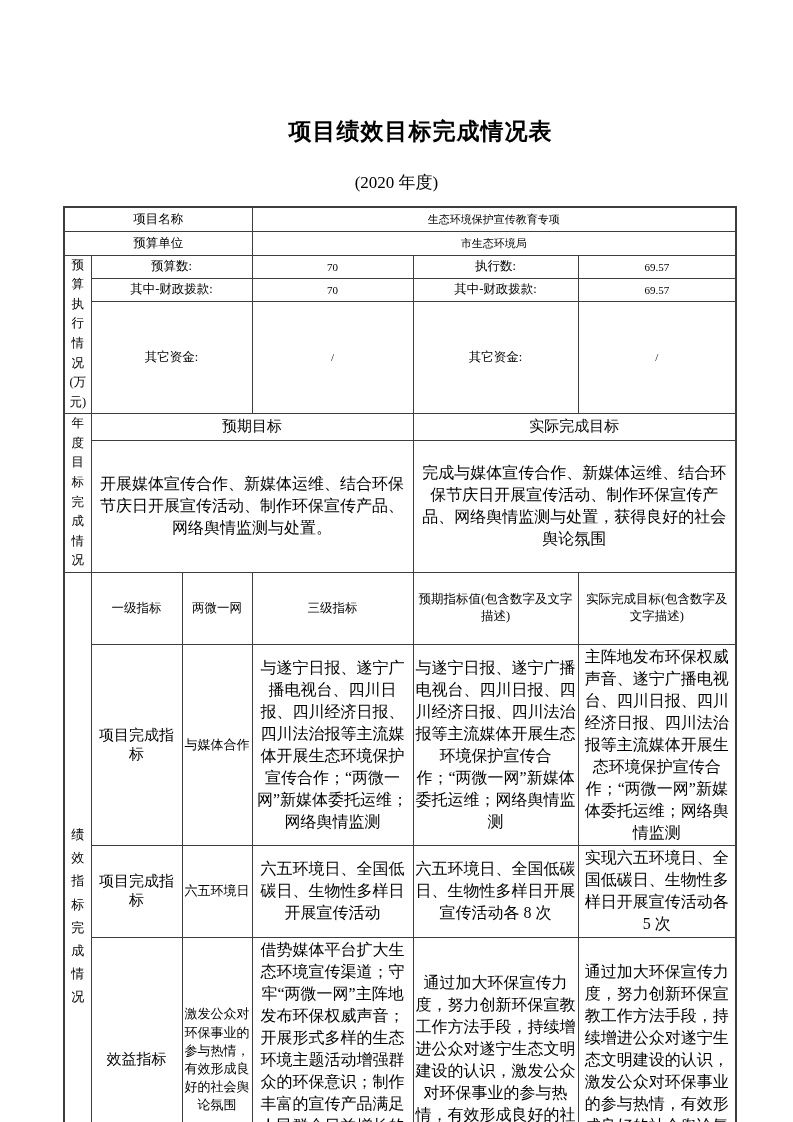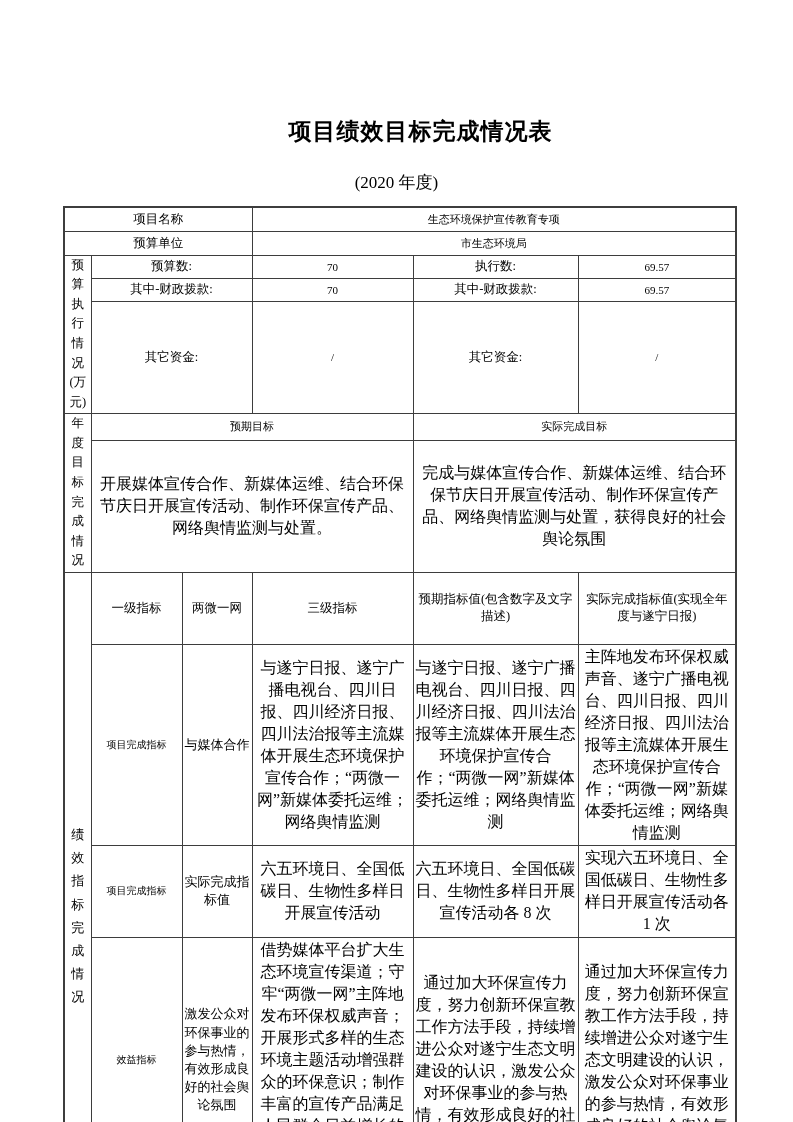--- a/index.html
+++ b/index.html
@@ -47,23 +47,23 @@
   .h112 { height: 112px; }
   .h27  { height: 27px; }
   .h132 { height: 132px; }
   .h72  { height: 72px; }
   .h86  { height: 86px; }
   .h62  { height: 62px; }
   .h105 { height: 105px; }
   .h77  { height: 77px; }
   .lbl   { font-size: 12.5px; }
   .val   { font-size: 11px; }
-  .hdr   { font-size: 11px; }
+  .hdr   { font-size: 15px; }
   .dense { font-size: 16px; line-height: 1.38; padding: 1px 2px; }
-  .lv1   { font-size: 10px; }
+  .lv1   { font-size: 15px; }
   .lv2   { font-size: 13px; line-height: 1.4; padding: 1px 2px; margin-top: 34px; }
   .vlabel {
     white-space: pre-line;
     font-size: 12.5px;
     line-height: 1.57;
     padding: 0;
   }
   .vlabel-loose { line-height: 1.78; font-size: 13px; }
   .page-number {
     position: absolute;
@@ -154,35 +154,35 @@
 指
 标
 完
 成
 情
 况</td>
         <td class="lbl">一级指标</td>
         <td class="lbl">两微一网</td>
         <td class="lbl">三级指标</td>
         <td class="lbl">预期指标值(包含数字及文字描述)</td>
-        <td class="lbl">实际完成指标值(实现全年度与遂宁日报)</td>
+        <td class="lbl">实际完成目标(包含数字及文字描述)</td>
       </tr>
       <tr class="h86">
         <td class="lv1">项目完成指标</td>
         <td class="lv2">与媒体合作</td>
         <td class="dense">与遂宁日报、遂宁广播电视台、四川日报、四川经济日报、四川法治报等主流媒体开展生态环境保护宣传合作；“两微一网”新媒体委托运维；网络舆情监测</td>
         <td class="dense">与遂宁日报、遂宁广播电视台、四川日报、四川经济日报、四川法治报等主流媒体开展生态环境保护宣传合作；“两微一网”新媒体委托运维；网络舆情监测</td>
         <td class="dense">主阵地发布环保权威声音、遂宁广播电视台、四川日报、四川经济日报、四川法治报等主流媒体开展生态环境保护宣传合作；“两微一网”新媒体委托运维；网络舆情监测</td>
       </tr>
       <tr class="h62">
         <td class="lv1">项目完成指标</td>
-        <td class="lv2">实际完成指标值</td>
+        <td class="lv2">六五环境日</td>
         <td class="dense">六五环境日、全国低碳日、生物性多样日开展宣传活动</td>
         <td class="dense">六五环境日、全国低碳日、生物性多样日开展宣传活动各 8 次</td>
-        <td class="dense">实现六五环境日、全国低碳日、生物性多样日开展宣传活动各 1 次</td>
+        <td class="dense">实现六五环境日、全国低碳日、生物性多样日开展宣传活动各 5 次</td>
       </tr>
       <tr class="h105">
         <td class="lv1">效益指标</td>
         <td class="lv2">激发公众对环保事业的参与热情，有效形成良好的社会舆论氛围</td>
         <td class="dense">借势媒体平台扩大生态环境宣传渠道；守牢“两微一网”主阵地发布环保权威声音；开展形式多样的生态环境主题活动增强群众的环保意识；制作丰富的宣传产品满足人民群众日益增长的生态环境保护文化需要</td>
         <td class="dense">通过加大环保宣传力度，努力创新环保宣教工作方法手段，持续增进公众对遂宁生态文明建设的认识，激发公众对环保事业的参与热情，有效形成良好的社会舆论氛围。</td>
         <td class="dense">通过加大环保宣传力度，努力创新环保宣教工作方法手段，持续增进公众对遂宁生态文明建设的认识，激发公众对环保事业的参与热情，有效形成良好的社会舆论氛围。</td>
       </tr>
       <tr class="h77">
         <td class="lv1">满意度指标</td>

